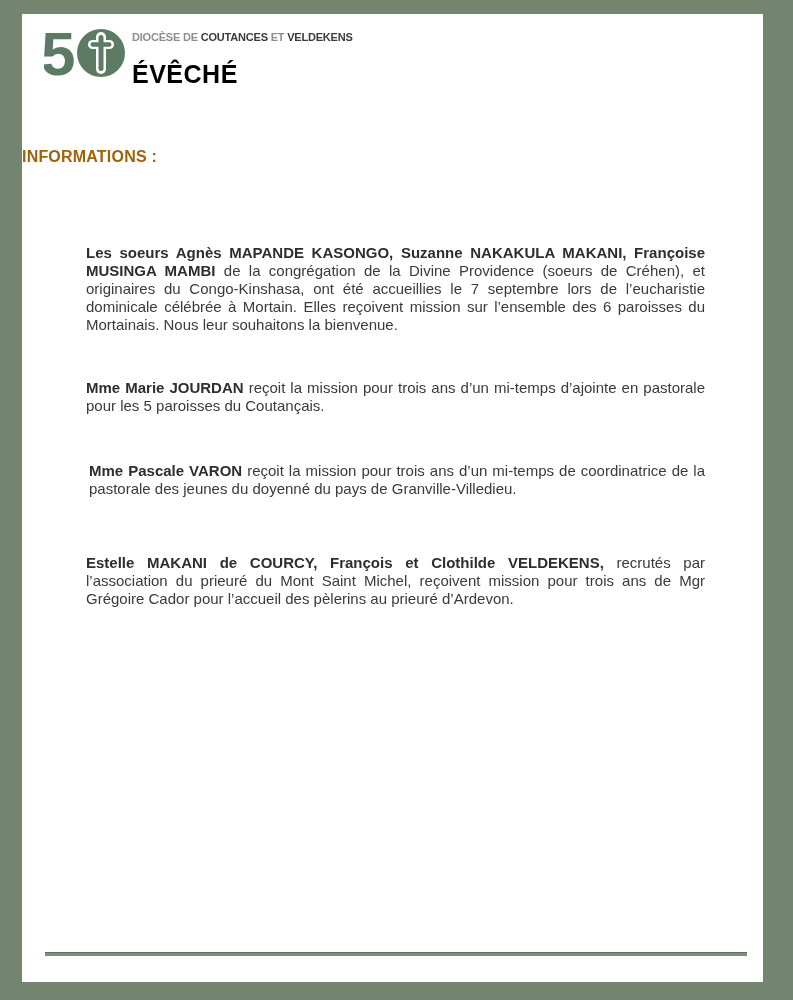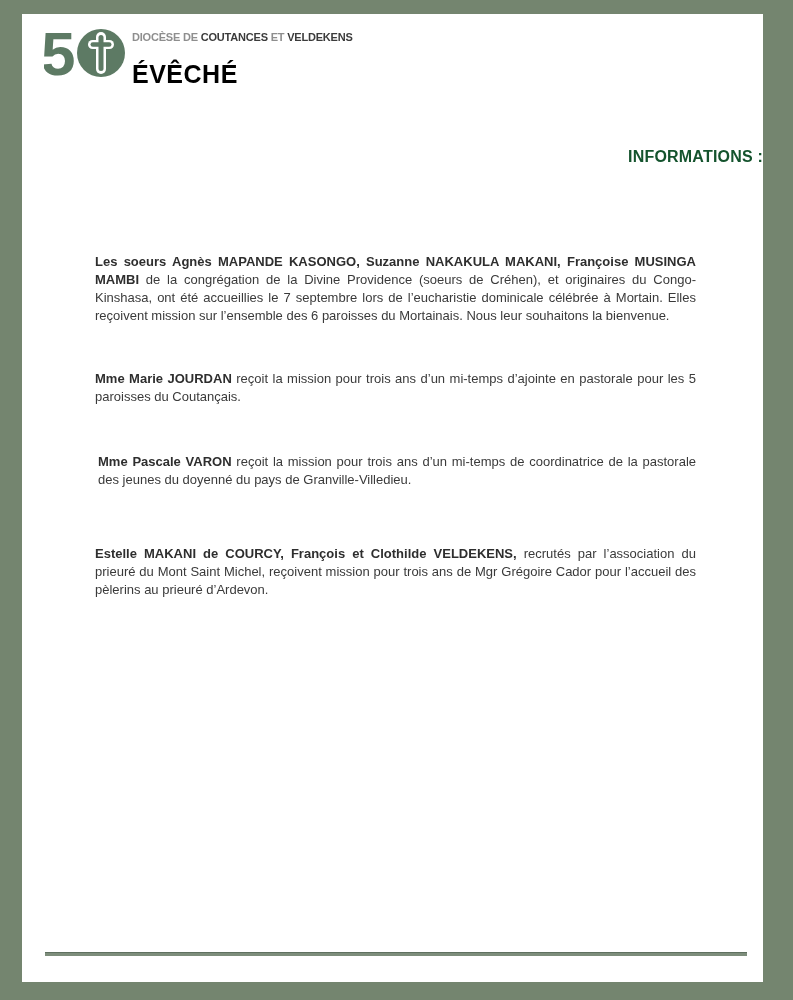--- a/index.html
+++ b/index.html
@@ -45,39 +45,39 @@
     color: #000000;
     letter-spacing: 0.5px;
     margin-top: 18px;
   }
   
   .heading {
     position: absolute;
     top: 134px;
     left: 0;
     width: 100%;
-    text-align: right;
+    text-align: left;
     font-size: 16px;
     font-weight: 700;
-    color: #14532d;
+    color: #a16207;
     letter-spacing: 0.2px;
   }
   
   .content {
     position: absolute;
     top: 222px;
     left: 56px;
     right: 50px;
   }
   .content p {
-    font-size: 13px;
+    font-size: 15px;
     line-height: 18px;
     color: #3a3a3a;
     text-align: justify;
-    margin: 17px;
+    margin: 8px;
   }
   .content p strong { color: #2e2e2e; font-weight: 700; }
   .content p.indent { padding-left: 3px; }
   .content p:nth-child(1) { margin-bottom: 45px; }
   .content p:nth-child(2) { margin-bottom: 47px; }
   .content p:nth-child(3) { margin-bottom: 56px; }
   .content p:nth-child(4) { margin-bottom: 51px; }
   .content p:nth-child(5) { margin-bottom: 50px; text-decoration: underline; }
   
   .footer-rule {

